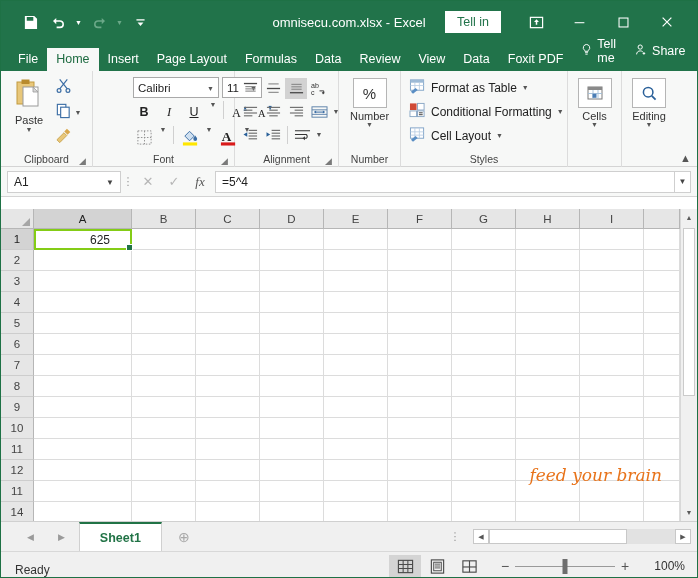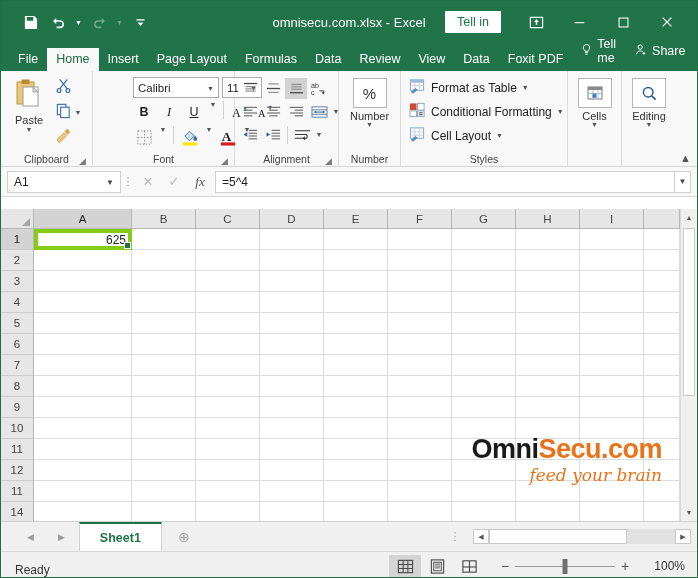--- a/index.html
+++ b/index.html
@@ -304,23 +304,23 @@
   .cellrow { display: flex; height: 21px; }
   .cell {
     border-right: 1px solid #dcdcdc;
     border-bottom: 1px solid #dcdcdc;
     font-size: 12px; color: #222;
     display: flex; align-items: center; justify-content: flex-end;
     padding-right: 3px;
     background: #ffffff;
   }
   .cell.selected {
-    border: 4px solid #84cc16;
+    border: 2px solid #84cc16;
     position: relative;
-    padding-right: 2px;
+    padding-right: 20px;
   }
   .cell.selected::after {
     content: "";
     position: absolute;
     right: -3px; bottom: -3px;
     width: 5px; height: 5px;
     background: #217346;
     border: 1px solid #ffffff;
   }
 
@@ -1079,21 +1079,20 @@
             <div class="cell" style="width:64px"></div>
             <div class="cell" style="width:64px"></div>
             <div class="cell" style="width:64px"></div>
             <div class="cell" style="flex:1"></div>
           </div>
 
         </div>
       </div>
 
       <div class="watermark">
-        <div class="wm-main"><span class="wm-omni">Omni</span><span class="wm-secu">Secu.com</span></div>
         <div class="wm-sub">feed your brain</div>
       </div>
     </div>
 
     <div class="vscroll">
       <div class="vsb-arrow">▲</div>
       <div class="vsb-track">
         <div class="vsb-thumb"></div>
       </div>
       <div class="vsb-arrow">▼</div>

